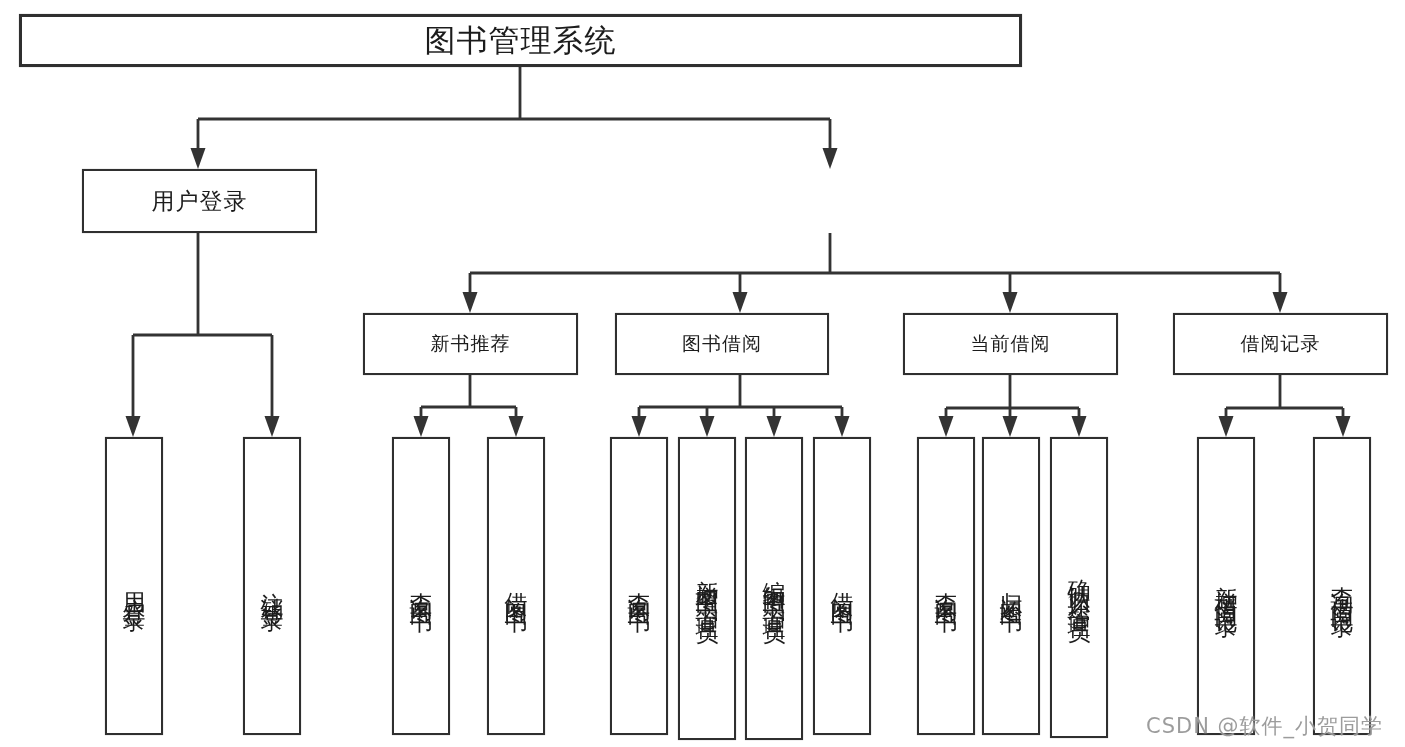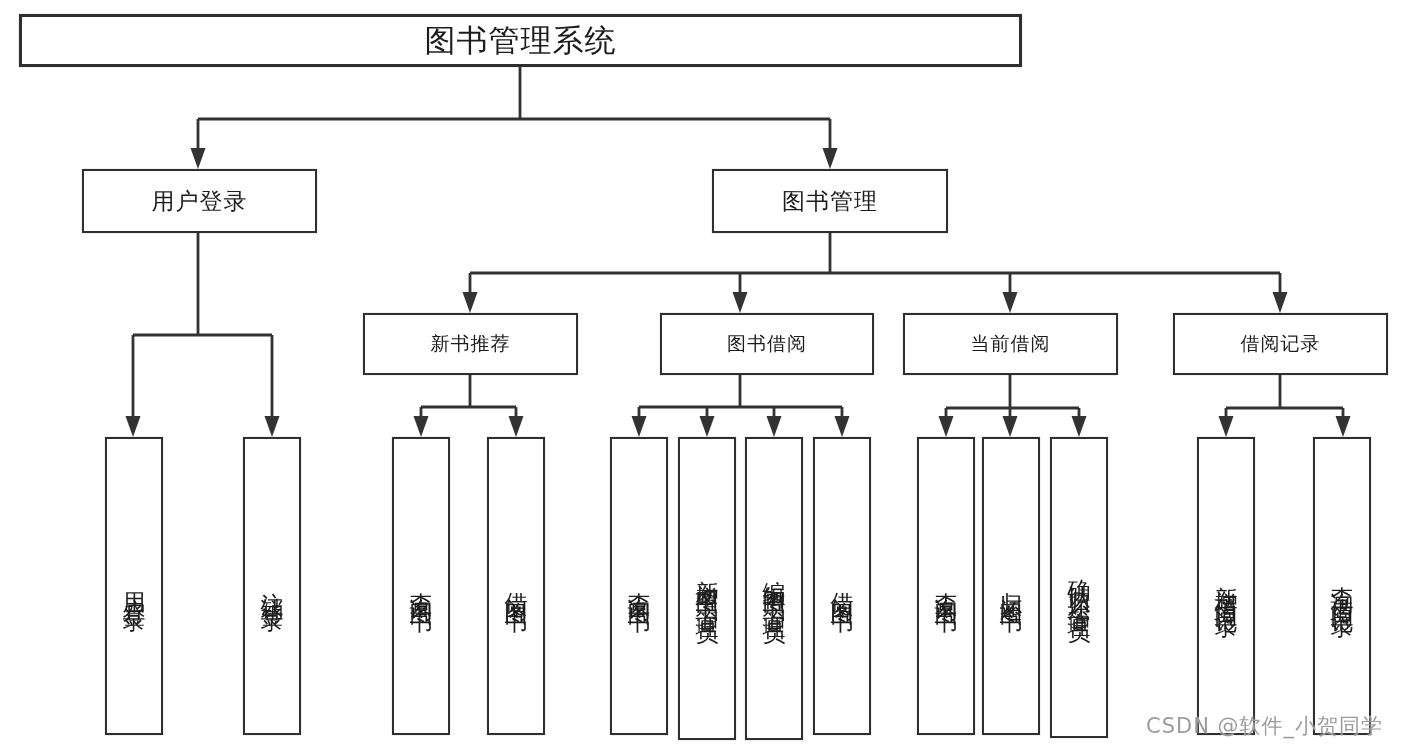--- a/index.html
+++ b/index.html
@@ -61,21 +61,21 @@
   .leaf .vtext {
     writing-mode: vertical-lr;
     text-orientation: mixed;
     letter-spacing: 6px;
     line-height: 1;
     white-space: nowrap;
   }
   #n-user-login   { left: 82px;  top: 169px; width: 235px; }
   #n-book-mgmt    { left: 712px; top: 169px; width: 236px; }
   #n-new-book     { left: 363px; width: 215px; }
-  #n-book-borrow  { left: 660px; width: 214px; }
+  #n-book-borrow  { left: 615px; width: 214px; }
   #n-cur-borrow   { left: 903px; width: 215px; }
   #n-records      { left: 1173px; width: 215px; }
   #leaf-0  { left: 105px; }
   #leaf-1  { left: 243px; }
   #leaf-2  { left: 392px; }
   #leaf-3  { left: 487px; }
   #leaf-4  { left: 610px; }
   #leaf-5  { left: 678px; height: 303px; }
   #leaf-6  { left: 745px; height: 303px; }
   #leaf-7  { left: 813px; }
@@ -148,23 +148,20 @@
     </g>
   </svg>
 
   <div class="node root">
     <span>图书管理系统</span>
   </div>
 
   <div class="node lvl2" id="n-user-login">
     <span>用户登录</span>
   </div>
-  <div class="node lvl2" id="n-book-mgmt">
-    <span>图书管理</span>
-  </div>
 
   <div class="node lvl3" id="n-new-book">
     <span>新书推荐</span>
   </div>
   <div class="node lvl3" id="n-book-borrow">
     <span>图书借阅</span>
   </div>
   <div class="node lvl3" id="n-cur-borrow">
     <span>当前借阅</span>
   </div>

